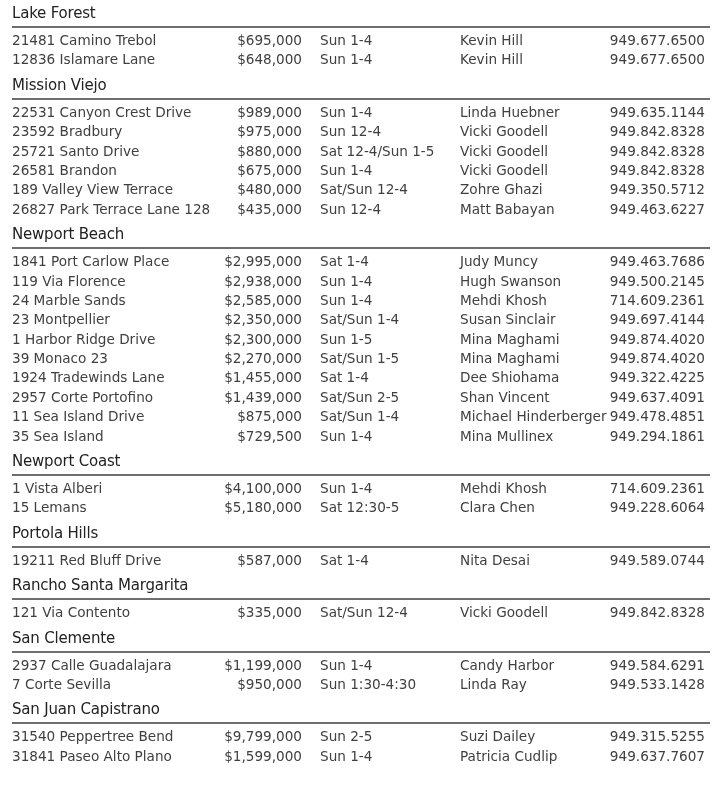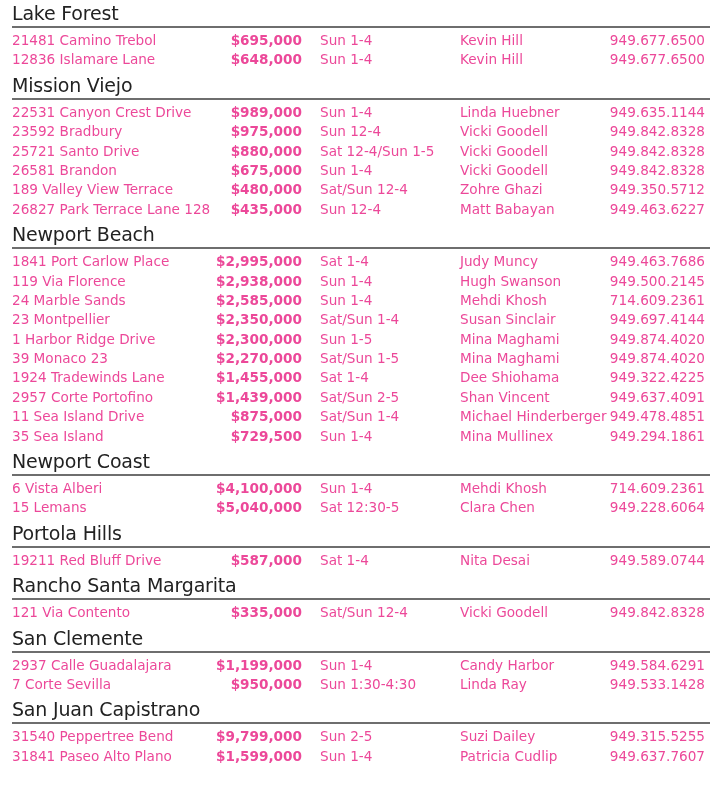--- a/index.html
+++ b/index.html
@@ -2,28 +2,28 @@
 <html><head>
   <meta charset="utf-8">
   <style>
     html, body { margin: 0; padding: 0; background: #ffffff; }
     body { width: 722px; height: 800px; overflow: hidden; position: relative;
            font-family: "DejaVu Sans", sans-serif; color: #2a2a2a; }
     #list { position: absolute; left: 0; top: 0; width: 722px; }
     .section { position: relative; }
     .heading { position: relative; height: 28px; margin-left: 12px; width: 698px;
                border-bottom: 2px solid #6e6e6e; box-sizing: border-box; }
-    .heading span { position: absolute; left: 0; bottom: 1px; font-size: 19px;
+    .heading span { position: absolute; left: 0; bottom: 1px; font-size: 15px;
                     line-height: 24px; color: #222; letter-spacing: -0.2px; white-space: nowrap; }
     .rows { padding-top: 3px; padding-bottom: 2px; }
     .row { position: relative; height: 19.4px; font-size: 13.6px; line-height: 19.4px;
-           color: #ec4899; white-space: nowrap; }
+           color: #404040; white-space: nowrap; }
     .row span { position: absolute; top: 0; }
     .addr { left: 12px; }
-    .price { right: 420px; text-align: left; font-weight: bold; }
+    .price { right: 420px; text-align: left; }
     .time { left: 320px; }
     .agent { left: 460px; }
     .phone { right: 17px; text-align: left; }
   </style>
 </head>
 <body>
 
 <div id="list">
     <div class="section">
     <div class="heading">
@@ -171,29 +171,29 @@
     <span class="phone">949.294.1861</span>
   </div>
       </div>
   </div>
     <div class="section">
     <div class="heading">
       <span>Newport Coast</span>
     </div>
     <div class="rows">
         <div class="row">
-    <span class="addr">6 Vista Alberi</span>
+    <span class="addr">1 Vista Alberi</span>
     <span class="price">$4,100,000</span>
     <span class="time">Sun 1-4</span>
     <span class="agent">Mehdi Khosh</span>
     <span class="phone">714.609.2361</span>
   </div>
         <div class="row">
     <span class="addr">15 Lemans</span>
-    <span class="price">$5,040,000</span>
+    <span class="price">$5,180,000</span>
     <span class="time">Sat 12:30-5</span>
     <span class="agent">Clara Chen</span>
     <span class="phone">949.228.6064</span>
   </div>
       </div>
   </div>
     <div class="section">
     <div class="heading">
       <span>Portola Hills</span>
     </div>

